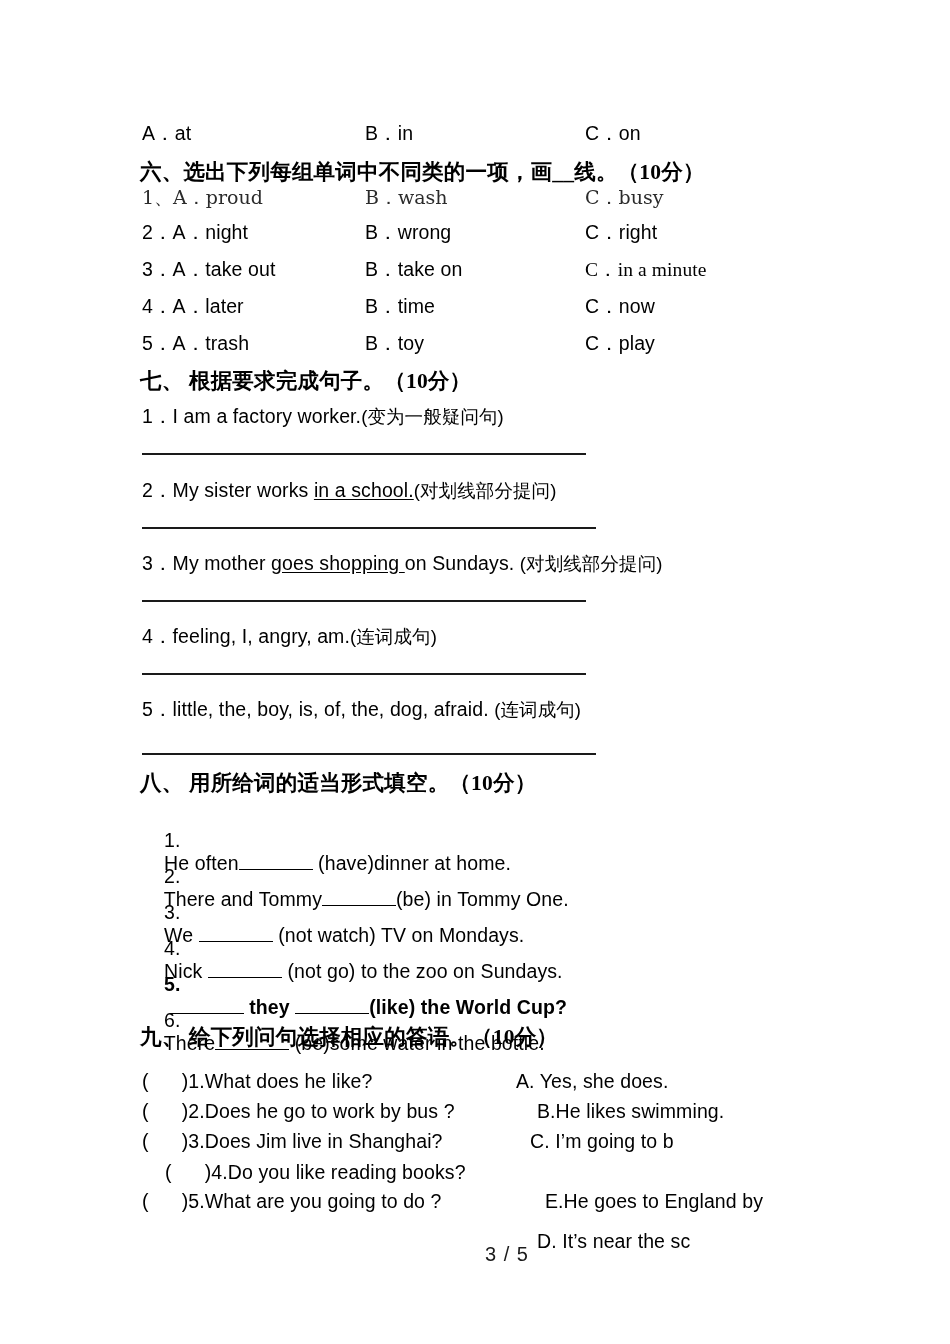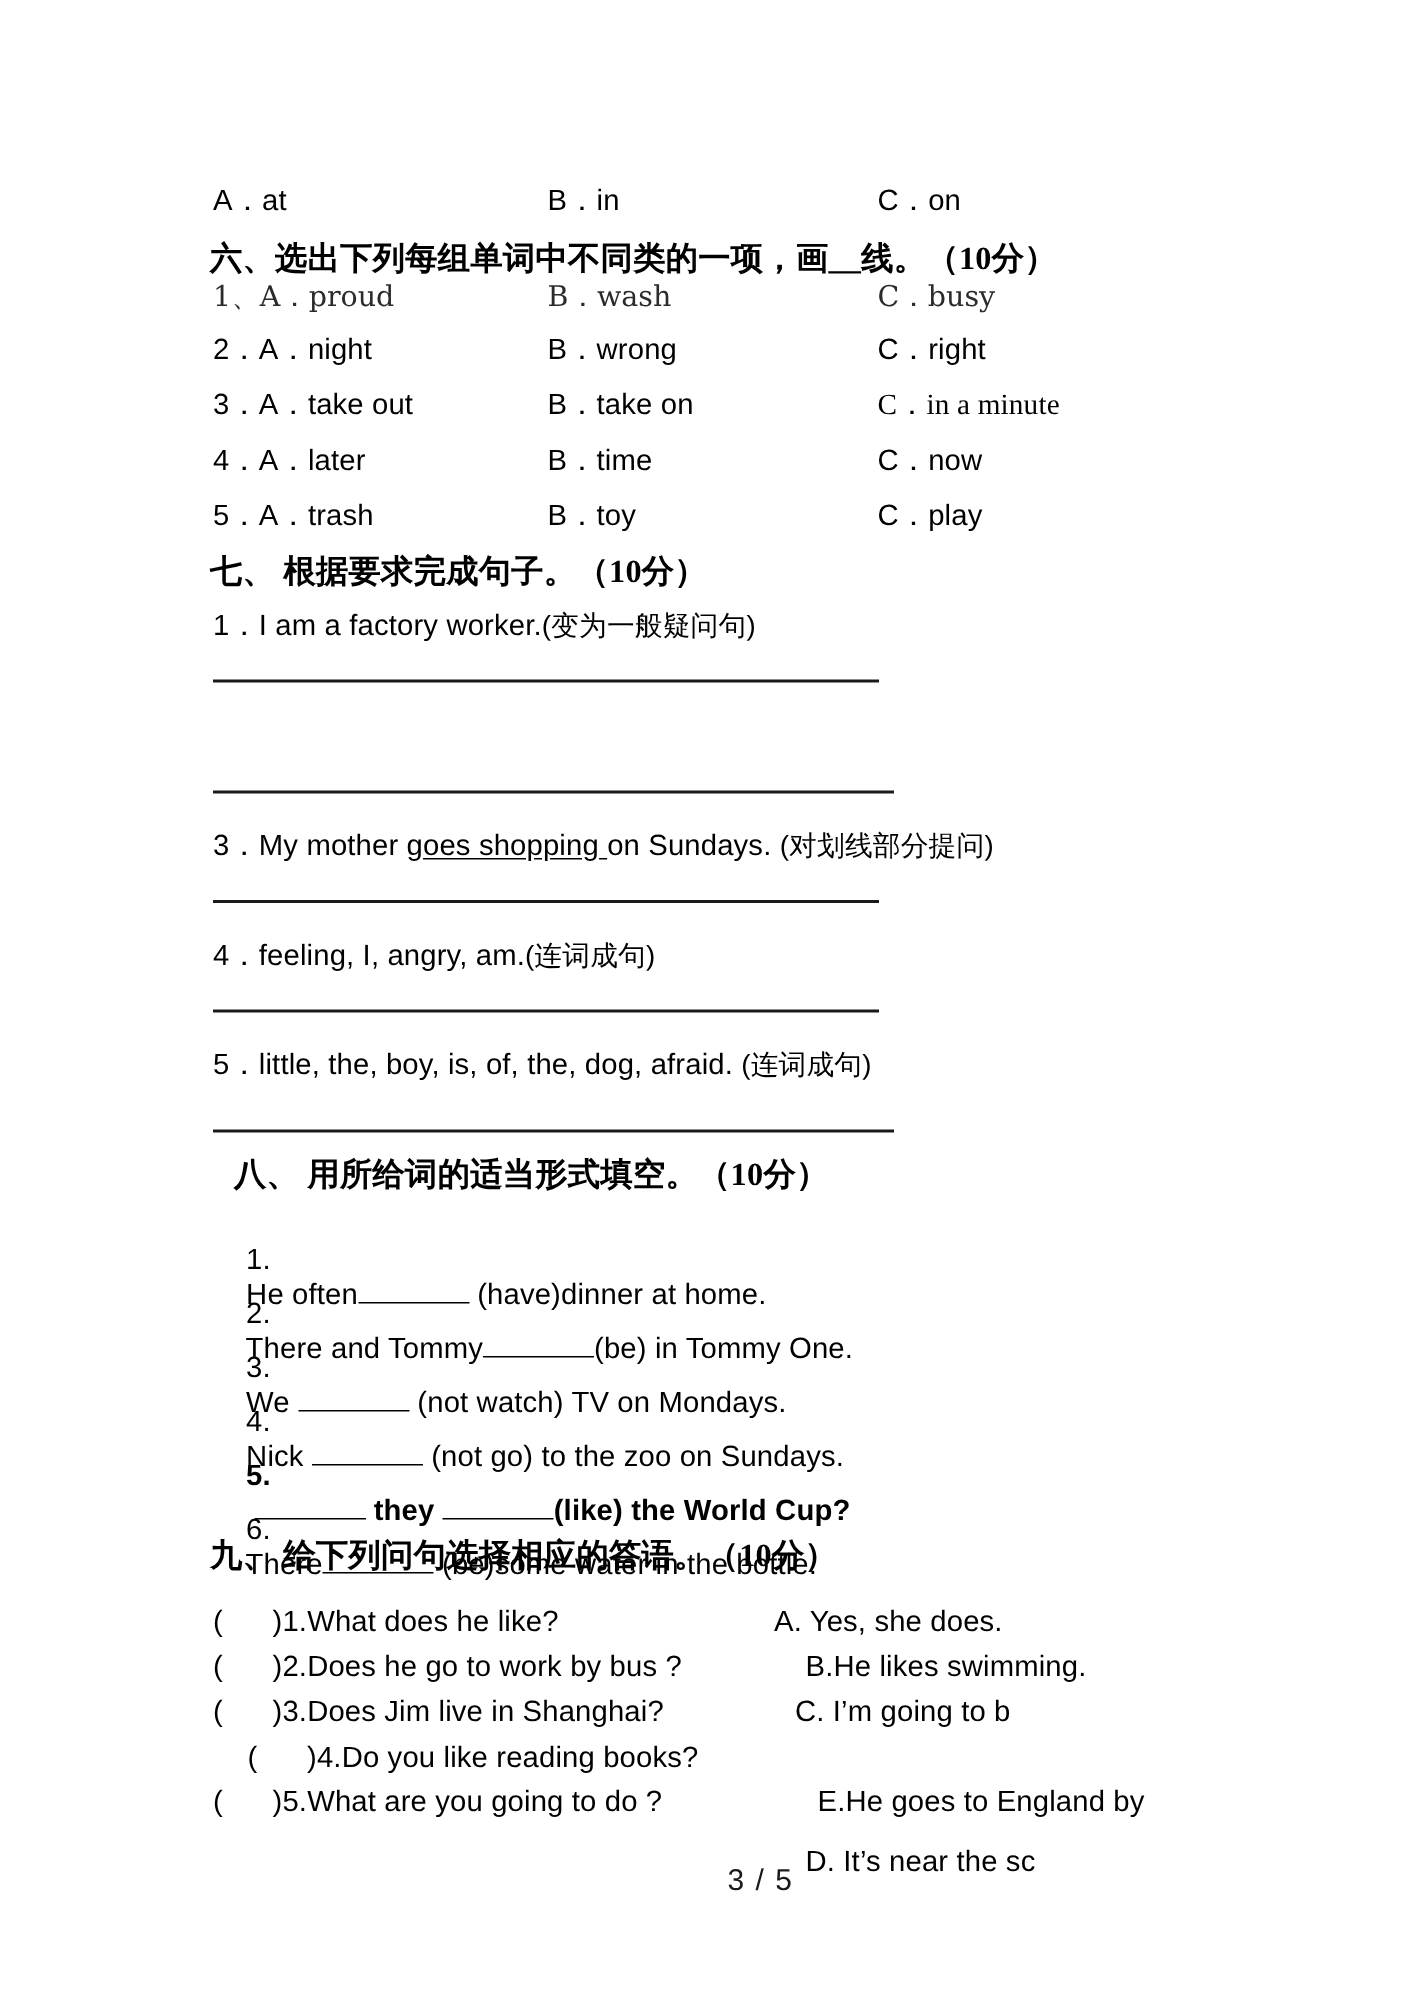--- a/index.html
+++ b/index.html
@@ -108,32 +108,33 @@
 
   <div class="abs line col-a" style="top:330px;">5．A．trash</div>
   <div class="abs line col-b" style="top:330px;">B．toy</div>
   <div class="abs line col-c" style="top:330px;">C．play</div>
 
   <div class="abs heading" style="left:140px; top:366px;">七、 根据要求完成句子。（10分）</div>
 
   <div class="abs line" style="left:142px; top:403px;"><span>1．</span><span>I am a factory worker.</span><span class="line-sm">(变为一般疑问句)</span></div>
   <div class="rule" style="left:142px; top:453px; width:444px;"></div>
 
+  <div class="abs line" style="left:142px; top:477px;"><span>2．</span><span>My sister works </span><span class="uline">in a school.</span><span class="line-sm">(对划线部分提问)</span></div>
   <div class="rule" style="left:142px; top:527px; width:454px;"></div>
 
   <div class="abs line" style="left:142px; top:550px;"><span>3．</span><span>My mother </span><span class="uline">goes shopping </span><span>on Sundays. </span><span class="line-sm">(对划线部分提问)</span></div>
   <div class="rule" style="left:142px; top:600px; width:444px;"></div>
 
   <div class="abs line" style="left:142px; top:623px;"><span>4．</span><span>feeling, I, angry, am.</span><span class="line-sm">(连词成句)</span></div>
   <div class="rule" style="left:142px; top:673px; width:444px;"></div>
 
   <div class="abs line" style="left:142px; top:696px;"><span>5．</span><span>little, the, boy, is, of, the, dog, afraid. </span><span class="line-sm">(连词成句)</span></div>
   <div class="rule" style="left:142px; top:753px; width:454px;"></div>
 
-  <div class="abs heading" style="left:156px; top:768px;">八、 用所给词的适当形式填空。（10分）</div>
+  <div class="abs heading" style="left:140px; top:768px;">八、 用所给词的适当形式填空。（10分）</div>
 
   <div class="abs line" style="left:142px; top:806px;">
     <span>1.</span>
     <span>He often</span><span class="blank" style="width:74px;"></span><span> (have)dinner at home.</span>
   </div>
 
   <div class="abs line" style="left:142px; top:842px;">
     <span>2.</span>
     <span>There and Tommy</span><span class="blank" style="width:74px;"></span><span>(be) in Tommy One.</span>
   </div>

